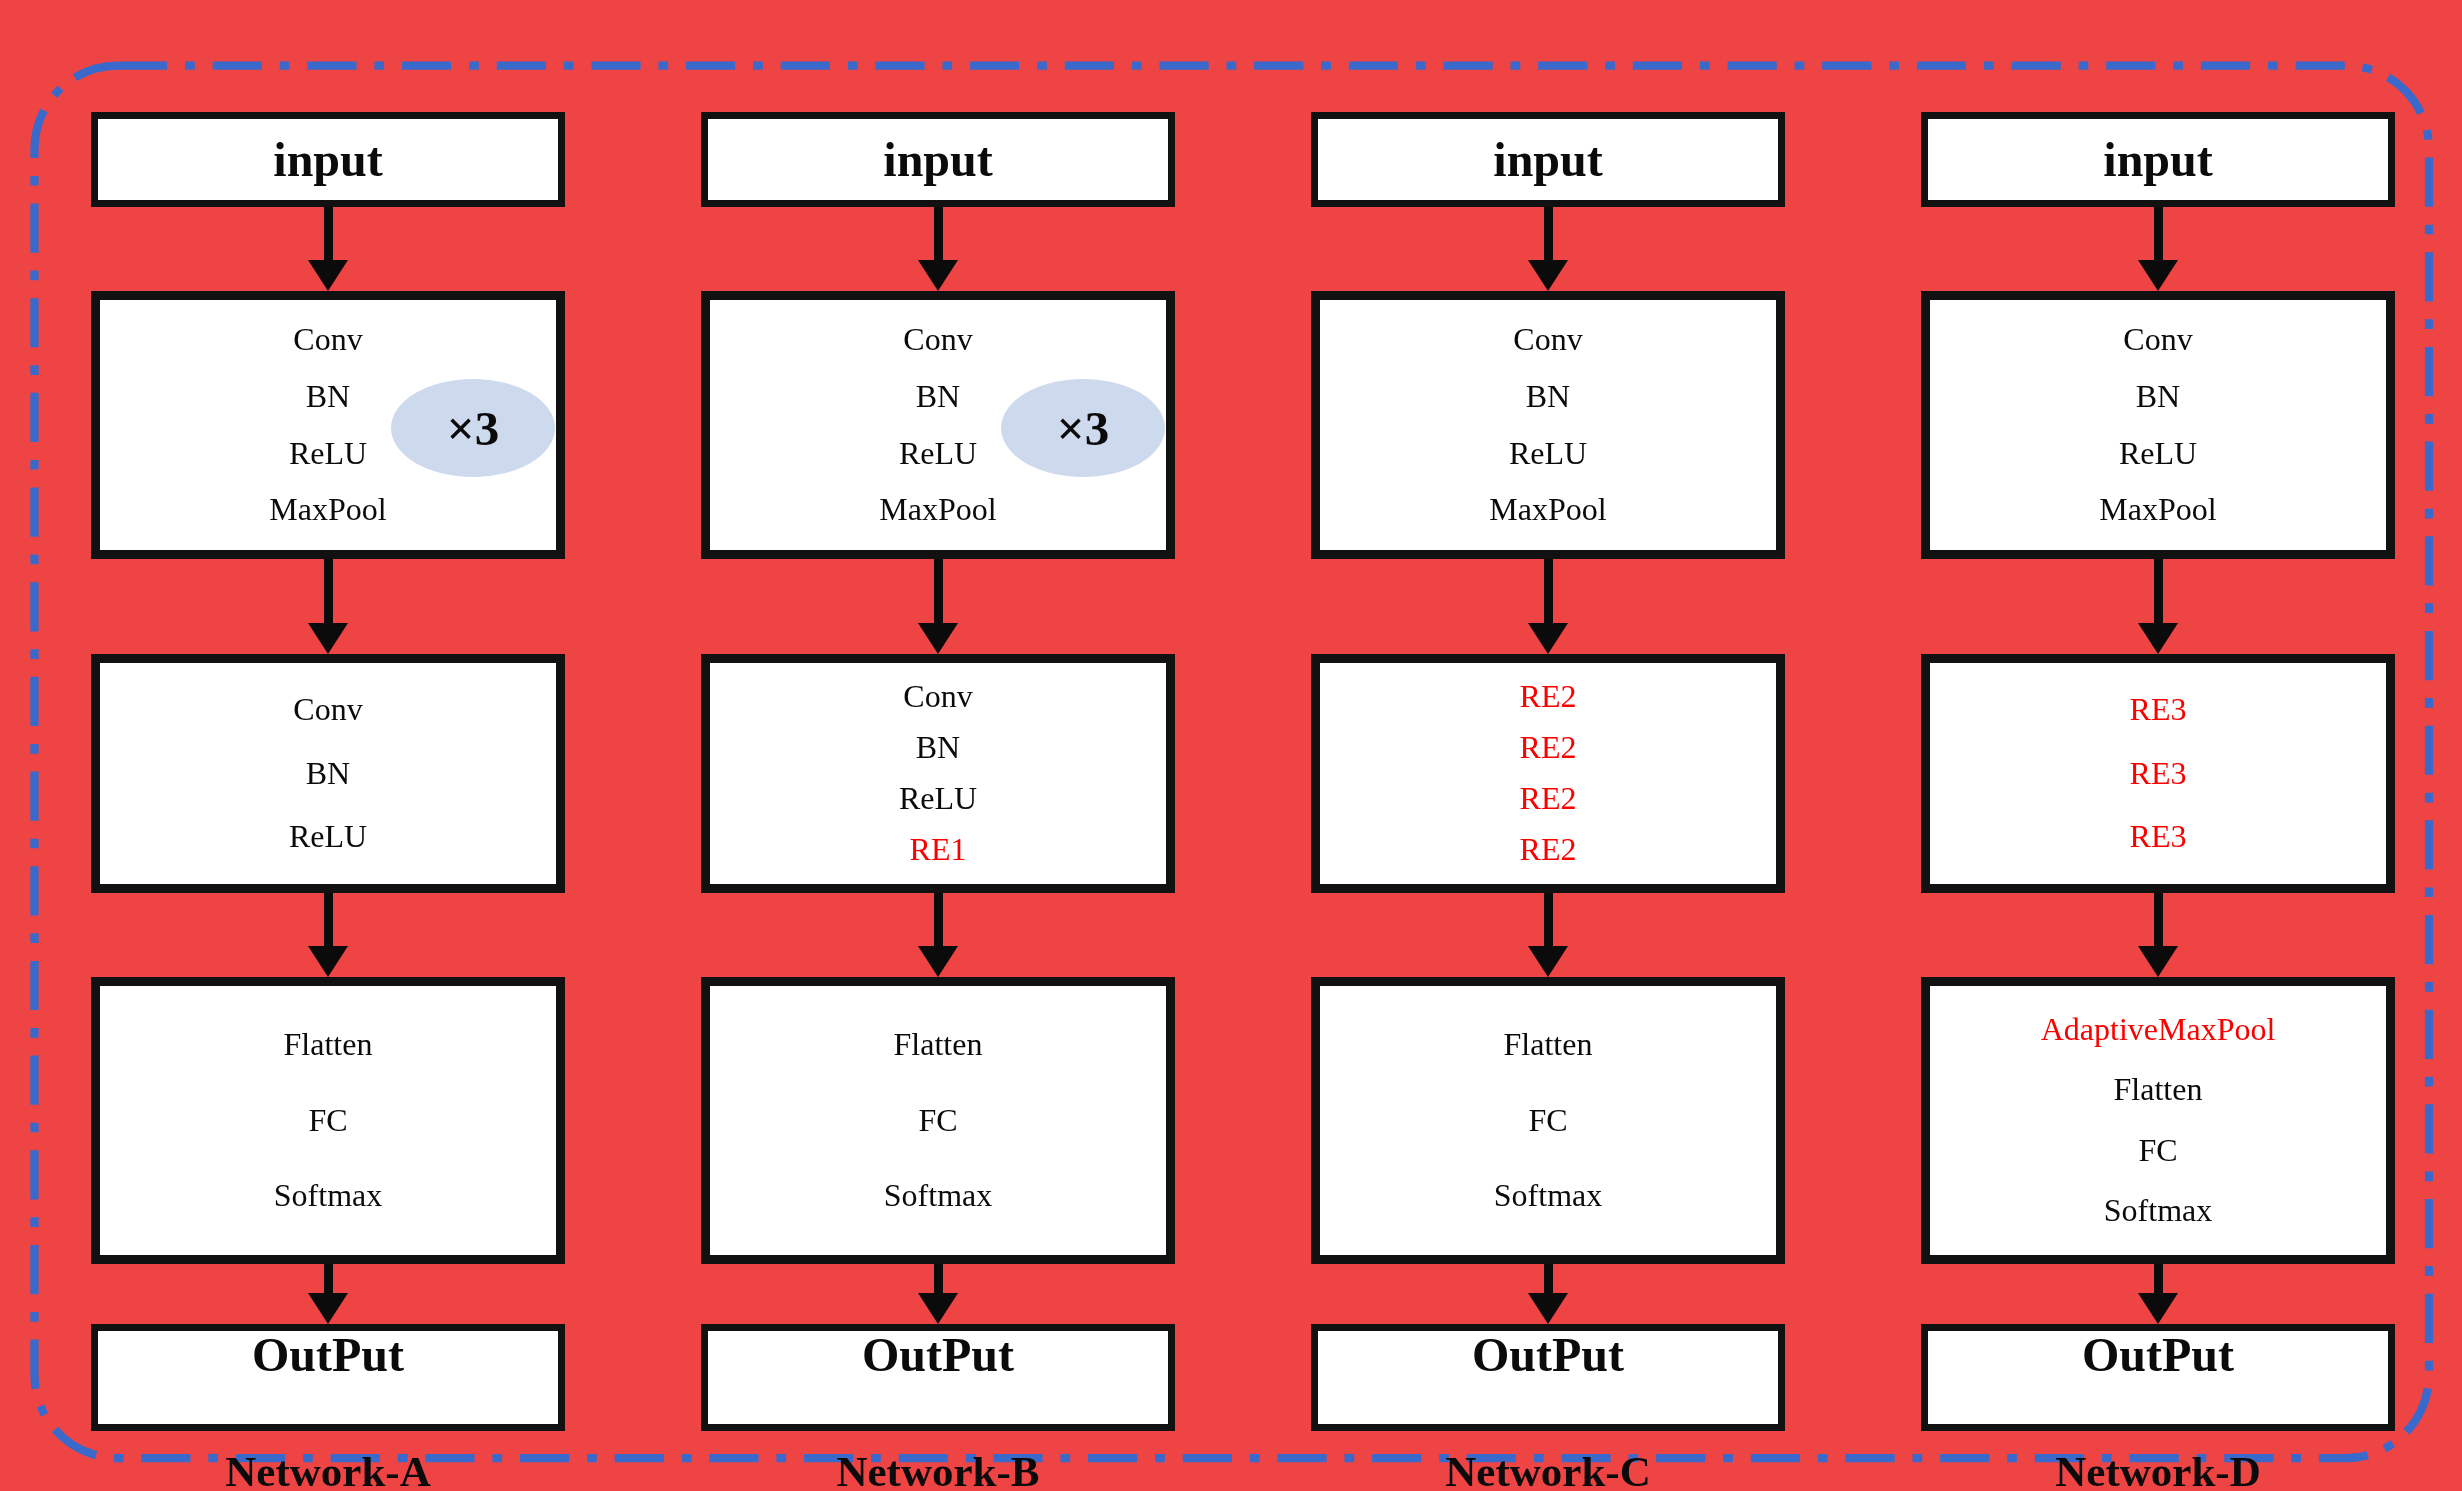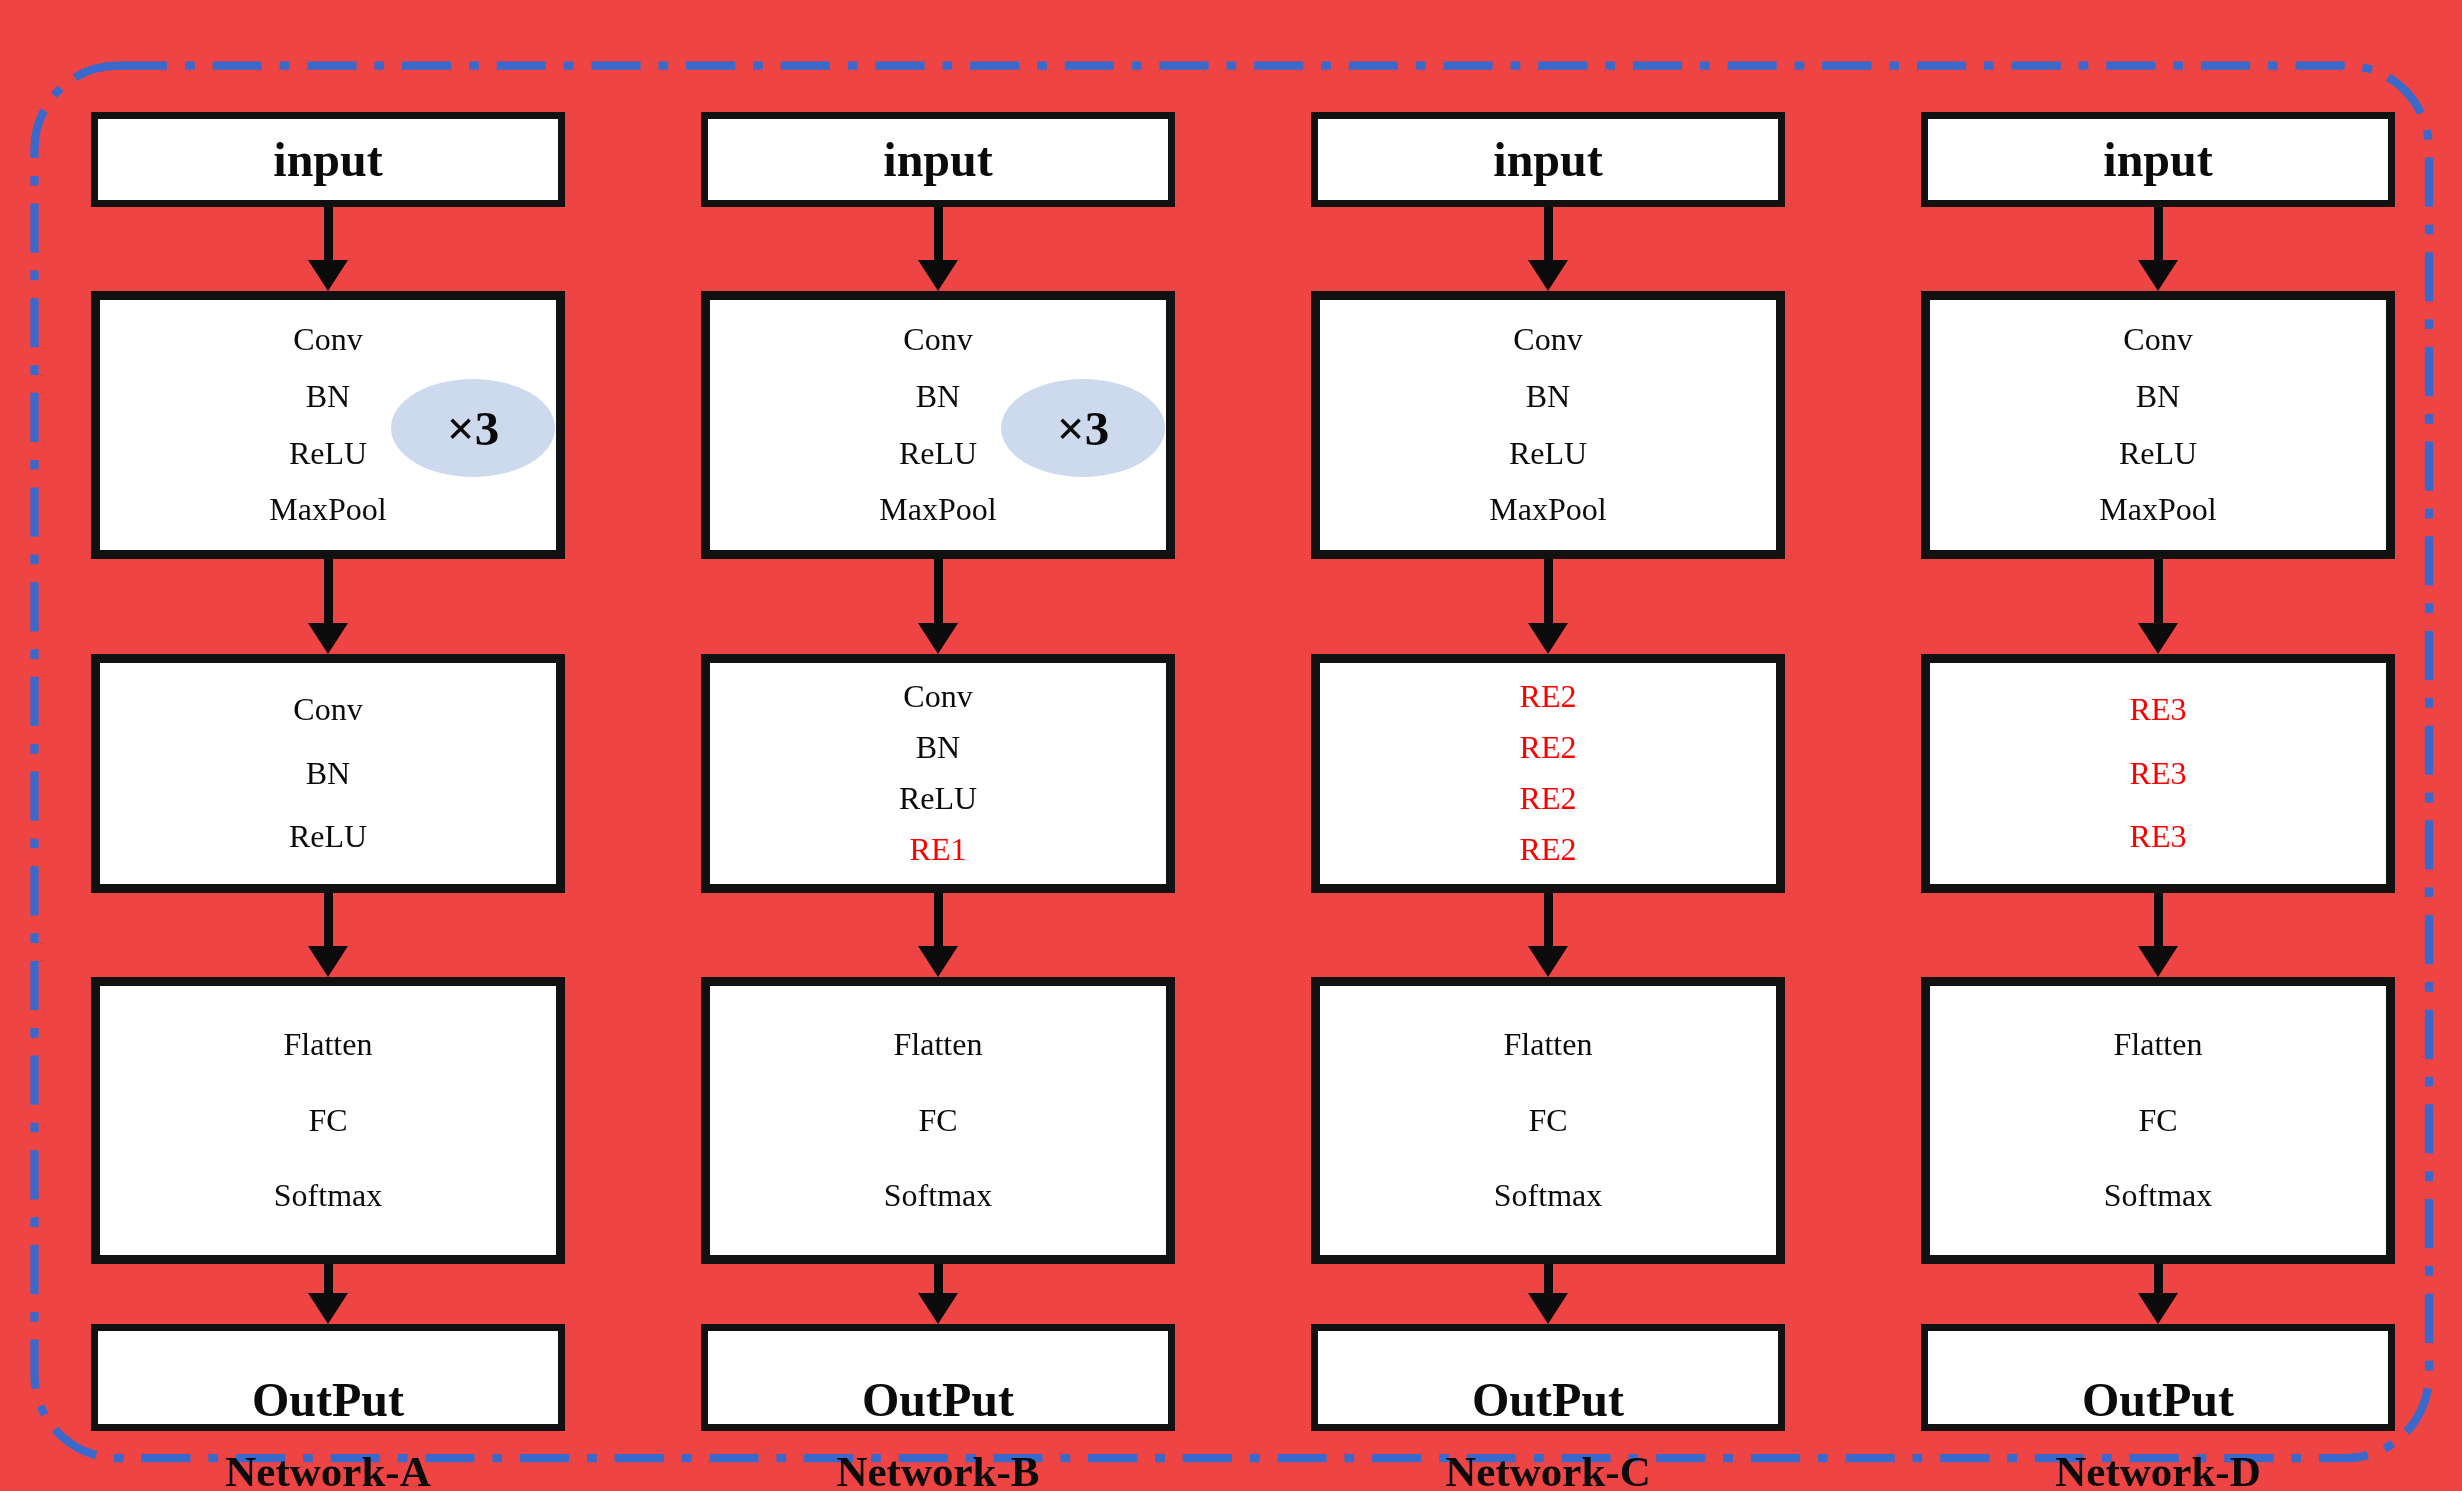--- a/index.html
+++ b/index.html
@@ -9,21 +9,21 @@
   }
   .frame-svg { position:absolute; left:0; top:0; width:2462px; height:1491px; }
   .cols { position:absolute; left:91px; top:112px; display:flex; gap:136px; }
   .col { width:474px; display:flex; flex-direction:column; align-items:center; }
   .box {
     box-sizing:border-box; width:100%; background:#ffffff;
     border:9px solid #111111; position:relative;
     display:flex; flex-direction:column; align-items:center; justify-content:space-evenly;
   }
   .input-box  { height:95px; border-width:7.5px; justify-content:center; }
-  .output-box { height:107px; border-width:7.5px; justify-content:flex-end; }
+  .output-box { height:107px; border-width:7.5px; justify-content:flex-start; }
   .block1 { height:268px; }
   .block2 { height:239px; }
   .block3 { height:287px; }
   .line { font-weight:normal; font-size:32px; line-height:1.05; z-index:1; white-space:nowrap; }
   .io-label { font-weight:bold; font-size:48px; line-height:1; }
   .red { color:#fc0000; }
   .arrow { display:flex; flex-direction:column; align-items:center; width:45px; }
   .a1 { height:84px; } .a2 { height:95px; } .a3 { height:84px; } .a4 { height:60px; }
   .arrow .shaft { width:9px; background:#0b0b0b; flex:1 1 auto; }
   .arrow .head {
@@ -205,20 +205,21 @@
       <div class="box block2">
         <span class="line red">RE3</span>
         <span class="line red">RE3</span>
         <span class="line red">RE3</span>
       </div>
       <div class="arrow a3">
           <span class="shaft"></span>
           <span class="head"></span>
         </div>
       <div class="box block3">
+        <span class="line red">AdaptiveMaxPool</span>
         <span class="line">Flatten</span>
         <span class="line">FC</span>
         <span class="line">Softmax</span>
       </div>
       <div class="arrow a4">
           <span class="shaft"></span>
           <span class="head"></span>
         </div>
       <div class="box output-box">
         <span class="io-label">OutPut</span>

